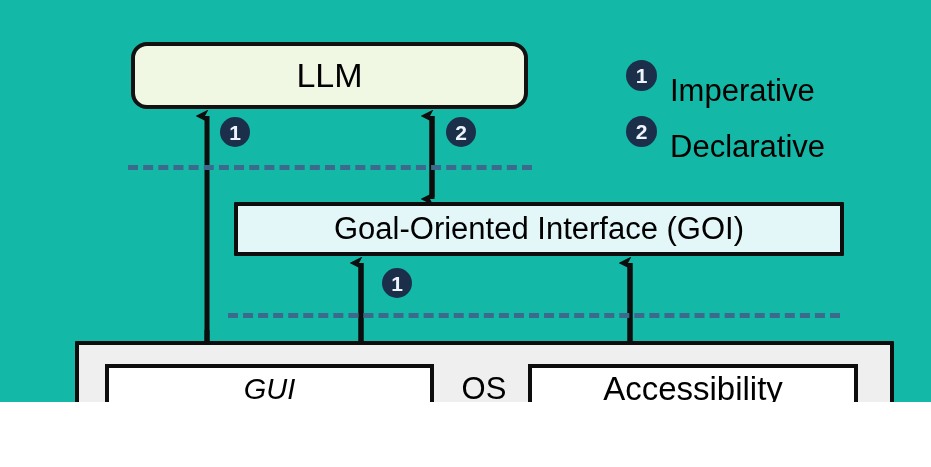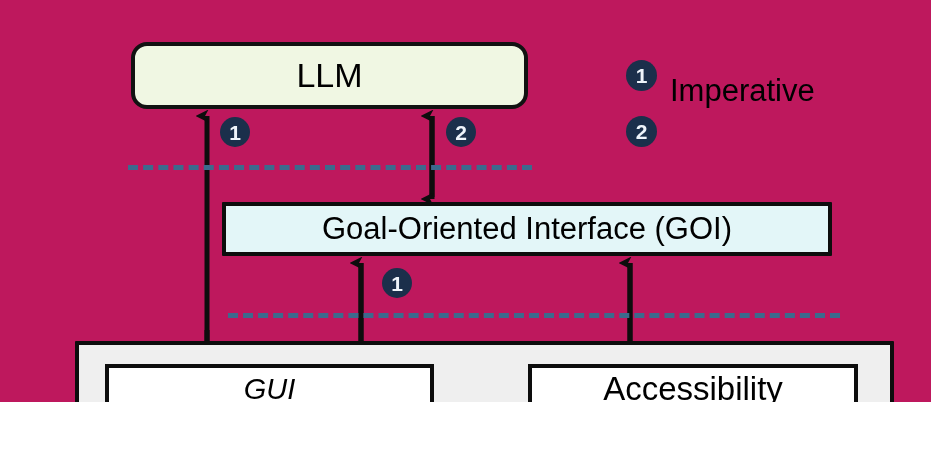--- a/index.html
+++ b/index.html
@@ -8,21 +8,21 @@
     background: #ffffff;
   }
   body {
     font-family: "Liberation Sans", sans-serif;
     -webkit-font-smoothing: antialiased;
   }
   #canvas {
     position: relative;
     width: 931px;
     height: 402px;
-    background: #be185d;
+    background: #14b8a6;
     overflow: hidden;
   }
 
   
   .box {
     position: absolute;
     box-sizing: border-box;
     display: flex;
     align-items: center;
     justify-content: center;
@@ -35,21 +35,21 @@
     top: 42px;
     width: 397px;
     height: 67px;
     background: #f0f7e3;
     border: 4px solid #121212;
     border-radius: 16px;
     font-size: 34px;
   }
 
   #goi-box {
-    left: 222px;
+    left: 234px;
     top: 202px;
     width: 610px;
     height: 54px;
     background: #e3f6f8;
     border: 4px solid #0d0d0d;
     border-radius: 1px;
     font-size: 31px;
   }
 
   #os-container {
@@ -204,30 +204,32 @@
   <div class="dashed-line" id="dashed-lower"></div>
 
   <div class="box" id="llm-box">LLM</div>
 
   <div class="box" id="goi-box">Goal-Oriented Interface (GOI)</div>
 
   <div class="box" id="os-container"></div>
 
   <div class="box" id="gui-box">GUI</div>
 
+  <div class="box" id="os-label">OS</div>
 
   <div class="box" id="accessibility-box">Accessibility</div>
 
   <div class="badge" id="badge-1-llm">1</div>
   <div class="badge" id="badge-2-llm">2</div>
   <div class="badge" id="badge-1-goi">1</div>
 
   <div id="legend">
     <div class="legend-row">
       <span class="legend-badge">1</span>
       <span class="legend-label">Imperative</span>
     </div>
     <div class="legend-row">
       <span class="legend-badge">2</span>
+      <span class="legend-label">Declarative</span>
     </div>
   </div>
 
 </div>
 
 </body></html>

